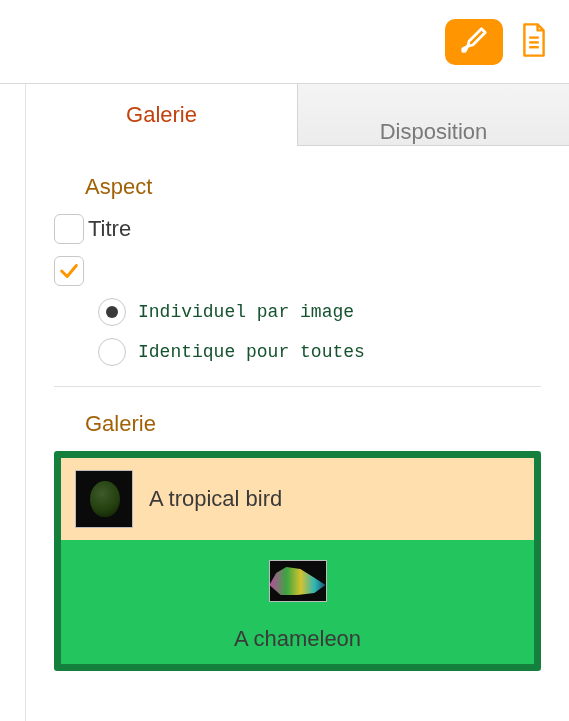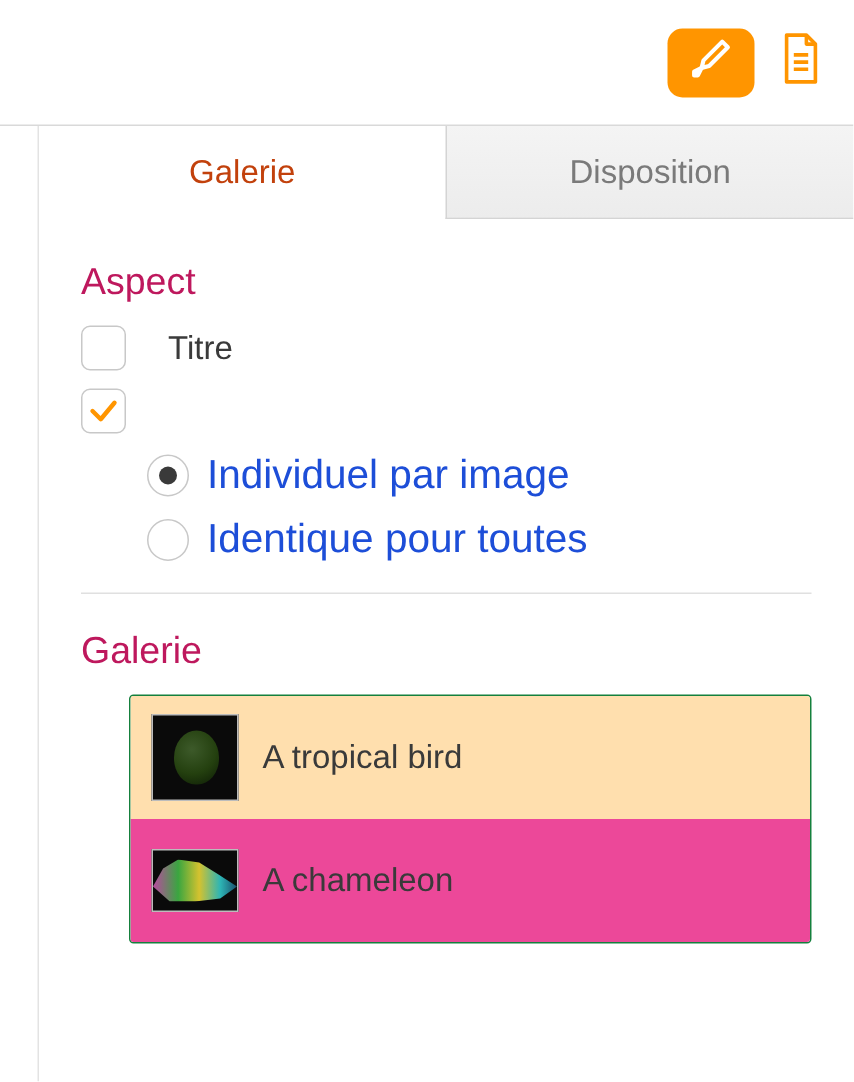--- a/index.html
+++ b/index.html
@@ -74,33 +74,35 @@
       cursor: pointer;
       border-bottom: 1px solid #d4d4d4;
     }
     .tab.active {
       border-bottom: none;
     }
     .tab.inactive {
       background: linear-gradient(to bottom, #f4f4f4, #ececec);
       border-left: 1px solid #d4d4d4;
       color: #7a7a7a;
+      align-items: flex-end;
     }
     .section {
       padding: 28px 28px 0 28px;
     }
     .section-title {
-      font-size: 25px;
-      color: #be185d;
+      font-size: 22px;
+      color: #a16207;
       margin-bottom: 14px;
+      margin-left: 31px;
     }
     .checkbox-row {
       display: flex;
       align-items: center;
-      gap: 28px;
+      gap: 4px;
       margin-bottom: 12px;
     }
     .checkbox {
       width: 30px;
       height: 30px;
       border: 1.5px solid #c8c8c8;
       border-radius: 6px;
       display: flex;
       align-items: center;
       justify-content: center;
@@ -140,47 +142,48 @@
       background: #ffffff;
     }
     .radio.selected::after {
       content: "";
       width: 12px;
       height: 12px;
       background: #3a3a3a;
       border-radius: 50%;
     }
     .radio-label {
-      font-size: 27px;
-      color: #1d4ed8;
+      font-size: 18px;
+      color: #14532d;
+      font-family: Liberation Mono, monospace;
     }
     .divider {
       border: none;
       border-top: 1px solid #e0e0e0;
       margin: 20px 0 24px 0;
     }
     .image-list {
-      border: 1px solid #15803d;
+      border: 7px solid #15803d;
       border-radius: 3px;
       overflow: hidden;
       margin-top: 10px;
-      margin-left: 32px;
     }
     .image-row {
       display: flex;
       align-items: center;
       padding: 12px 14px;
       gap: 16px;
       cursor: pointer;
     }
     .image-row.selected {
       background: #ffdfae;
     }
     .image-row.alt {
-      background: #ec4899;
+      background: #22c55e;
+      flex-direction: column;
     }
     .thumb {
       width: 58px;
       height: 58px;
       border: 1px solid #bcbcbc;
       background: #0a0a0a;
       display: flex;
       align-items: center;
       justify-content: center;
       overflow: hidden;

